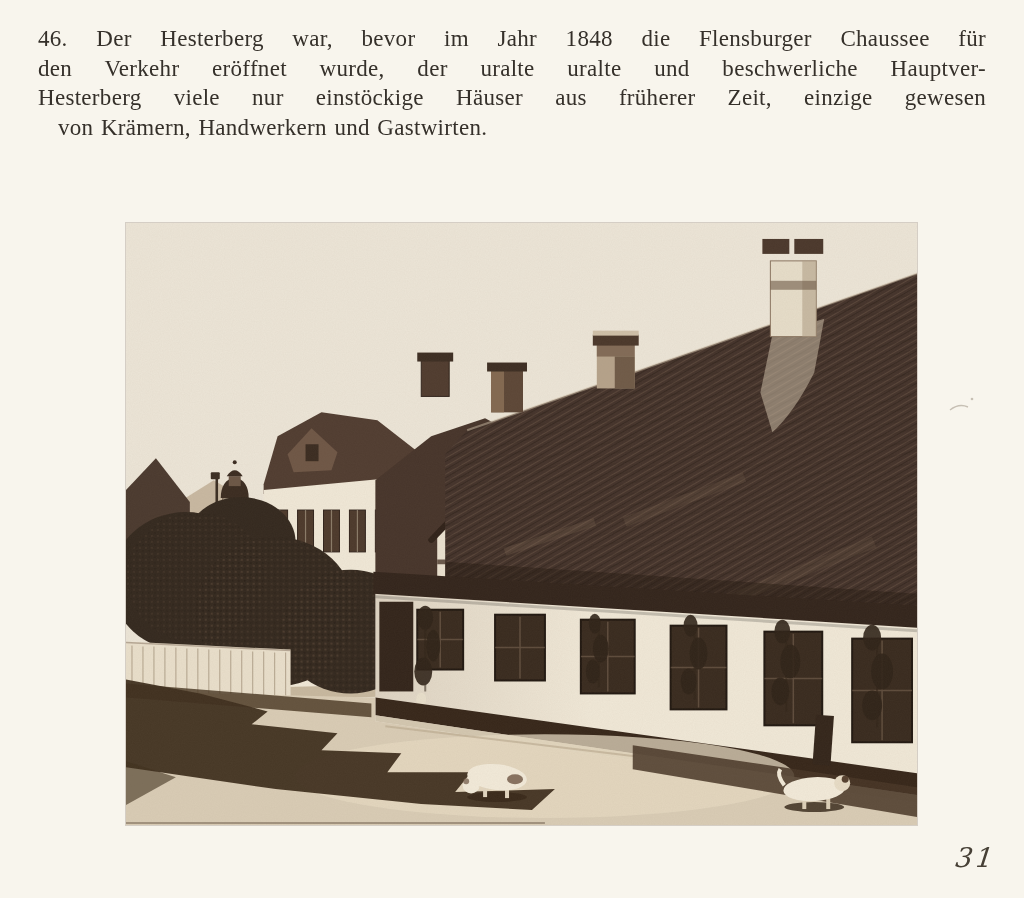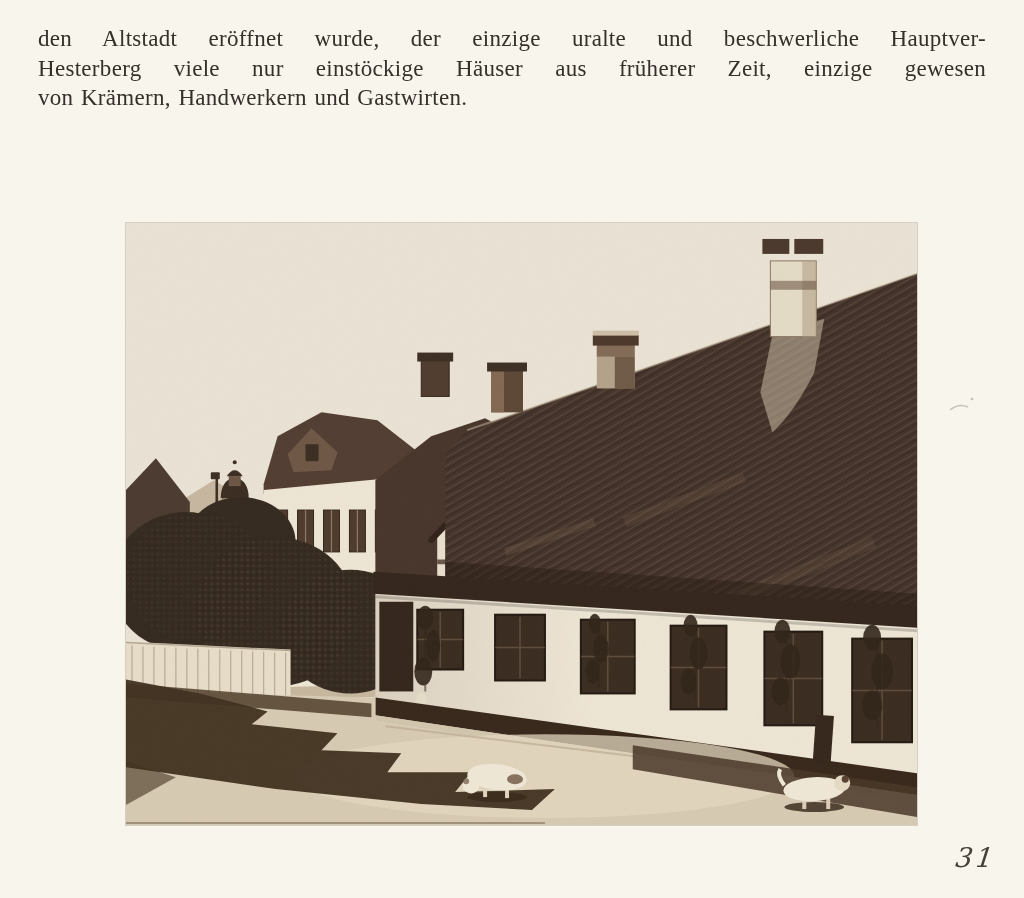--- a/index.html
+++ b/index.html
@@ -8,40 +8,41 @@
     --c-wall:#f0e8d7; --c-dark:#3a2b20; --c-tree:#33281e;
     --c-street:#d9ccb5; --c-shadow:#3e2e1d; --c-white:#f2ead9;
   }
   html,body{margin:0;padding:0;}
   .page{position:relative;width:1024px;height:898px;background:var(--c-paper);
         overflow:hidden;font-family:"Liberation Serif",serif;}
   .paragraph{position:absolute;left:38px;top:24px;width:948px;
         font-size:23px;line-height:29.5px;letter-spacing:.3px;word-spacing:1.5px;
         color:var(--c-ink);}
   .tline{text-align:justify;text-align-last:justify;white-space:normal;}
-  .tline.last{text-align-last:left;}
+  .tline.last{text-align-last:left;margin-left:20px;}
   figure.photo{position:absolute;left:125px;top:222px;width:793px;height:604px;
         margin:0;border:1px solid rgba(90,70,55,.22);box-sizing:border-box;}
   figure.photo svg{display:block;width:100%;height:100%;}
   .pageno{position:absolute;left:956px;top:842px;font-family:"DejaVu Serif",serif;
         font-style:italic;font-size:27px;letter-spacing:3px;color:#474036;
         transform:skewX(-7deg);}
   .margin-mark{position:absolute;left:946px;top:390px;width:38px;height:28px;opacity:.45;}
   
   .sky{fill:var(--c-sky);} .wall{fill:var(--c-wall);} .dark{fill:var(--c-dark);}
   .tree{fill:var(--c-tree);} .street{fill:var(--c-street);} .shadow{fill:var(--c-shadow);}
   .white{fill:var(--c-white);} .p-roof{fill:var(--c-roof);} .roofdk{fill:#4a392e;}
 </style>
 </head>
 <body>
 
 <div class="page">
 
   <div class="paragraph">
-    <div class="tline">den Altstadt eröffnet wurde, der einzige uralte und beschwerliche Hauptver-</div>
+    <div class="tline">46.  Der Hesterberg war, bevor im Jahr 1848 die Flensburger Chaussee für</div>
+    <div class="tline">den Verkehr eröffnet wurde, der uralte uralte und beschwerliche Hauptver-</div>
     <div class="tline">Hesterberg viele nur einstöckige Häuser aus früherer Zeit, einzige gewesen</div>
     <div class="tline last">von Krämern, Handwerkern und Gastwirten.</div>
   </div>
 
   <figure class="photo">
     <svg viewBox="0 0 793 604" preserveAspectRatio="none" aria-hidden="true">
       <defs>
         <pattern id="tilePat" width="7" height="7" patternUnits="userSpaceOnUse" patternTransform="rotate(60)">
           <rect width="7" height="7" class="p-roof"></rect>
           <line x1="0" y1="0" x2="0" y2="7" stroke="#7a6352" stroke-width="1.4" opacity="0.5"></line>

